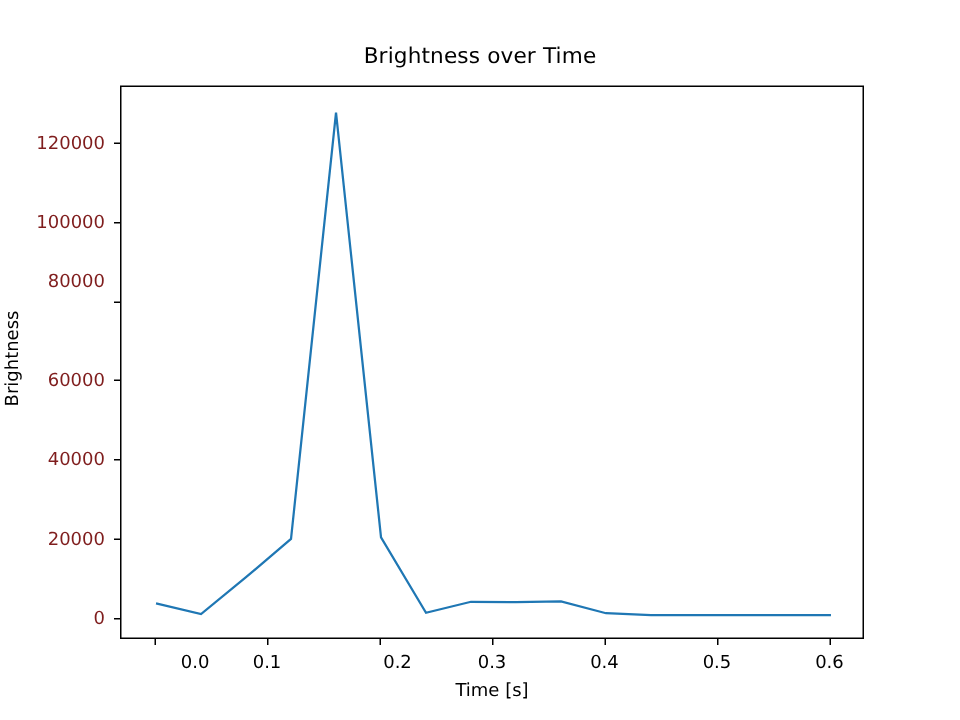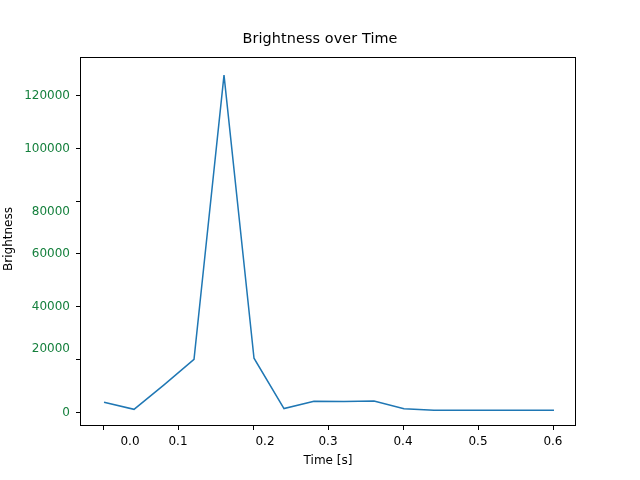--- a/index.html
+++ b/index.html
@@ -48,21 +48,21 @@
     top: 0;
     width: 496px;
     height: 369px;
     display: block;
   }
   .tick-label-y {
     position: absolute;
     right: 0;
     transform: translateY(-50%);
     font-size: 12px;
-    color: #15803d;
+    color: #7f1d1d;
     white-space: nowrap;
   }
   #ytick-labels {
     position: absolute;
     left: 0px;
     top: 0px;
     width: 70px;
     height: 480px;
   }
   .tick-mark-y {
@@ -112,24 +112,24 @@
 <body>
 
 <div id="figure">
 
   <div id="chart-title">Brightness over Time</div>
 
   <div id="ylabel">Brightness</div>
 
   <div id="ytick-labels">
       <div class="tick-label-y" style="top: 411.504px;">0</div>
-      <div class="tick-label-y" style="top: 348px;">20000</div>
+      <div class="tick-label-y" style="top: 359px;">20000</div>
       <div class="tick-label-y" style="top: 306.075px;">40000</div>
       <div class="tick-label-y" style="top: 253.361px; margin-left: 12px;">60000</div>
-      <div class="tick-label-y" style="top: 211px;">80000</div>
+      <div class="tick-label-y" style="top: 187px;">80000</div>
       <div class="tick-label-y" style="top: 147.932px;">100000</div>
       <div class="tick-label-y" style="top: 95.2179px;">120000</div>
     </div>
   <div id="ytick-marks">
       <div class="tick-mark-y" style="top: 411.504px;"></div>
       <div class="tick-mark-y" style="top: 358.789px;"></div>
       <div class="tick-mark-y" style="top: 306.075px;"></div>
       <div class="tick-mark-y" style="top: 253.361px;"></div>
       <div class="tick-mark-y" style="top: 200.646px;"></div>
       <div class="tick-mark-y" style="top: 147.932px;"></div>

